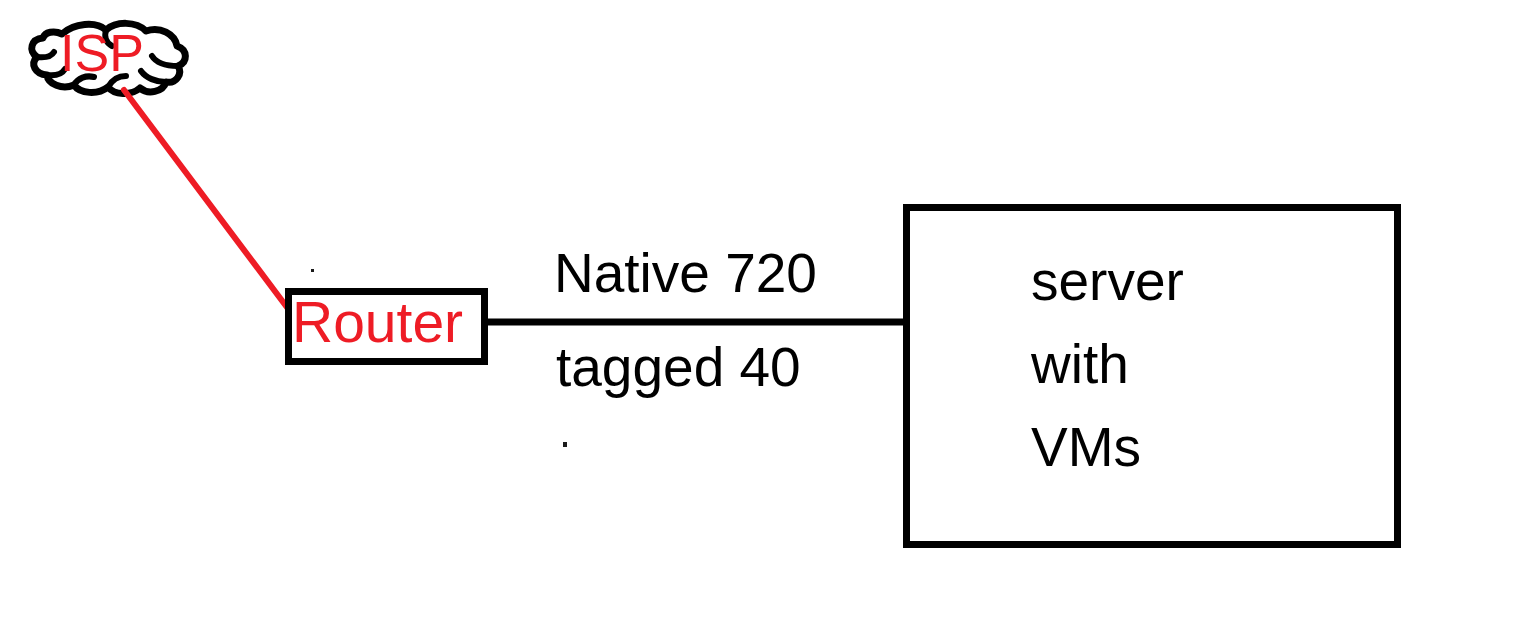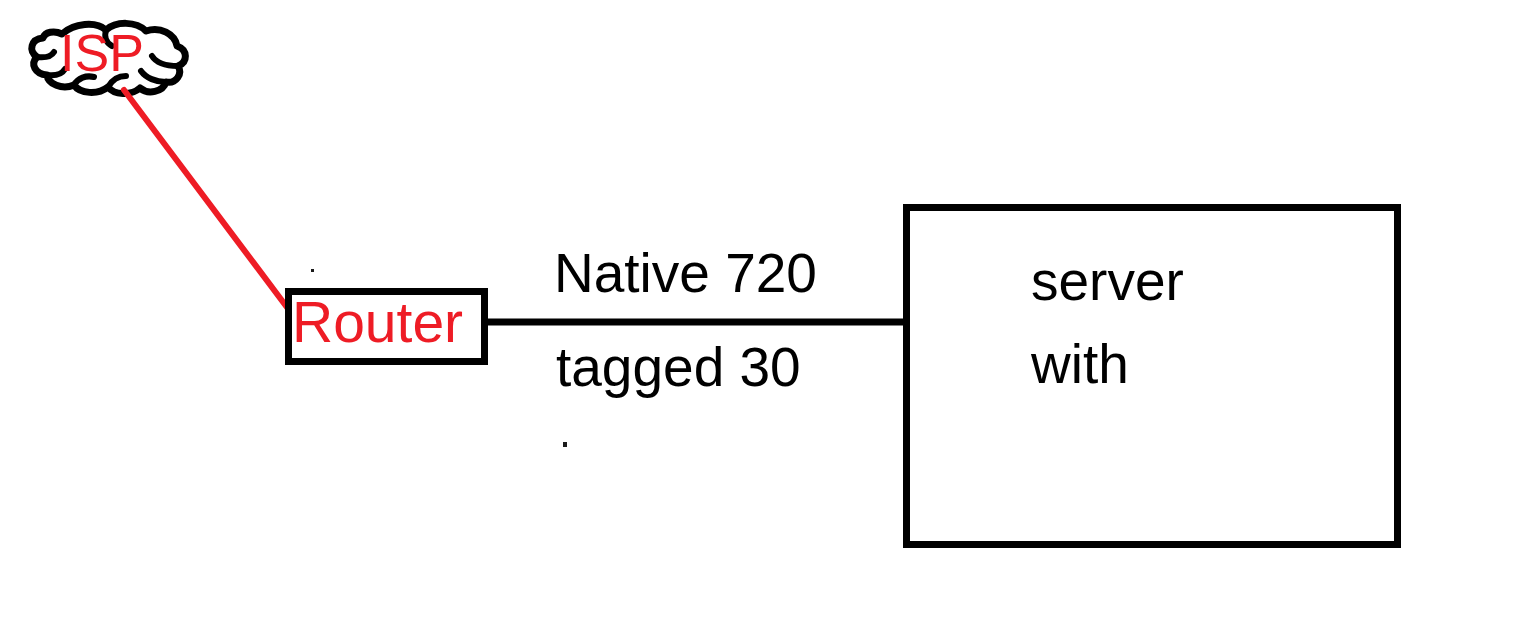--- a/index.html
+++ b/index.html
@@ -120,21 +120,22 @@
 
     <rect x="906.5" y="207.5" width="491" height="337" fill="#ffffff" stroke="#000000" stroke-width="7"></rect>
   </svg>
 
   <div class="node-label" id="isp-label">ISP</div>
 
   <div class="node-label" id="router-label">Router</div>
 
   <div class="node-label" id="link-label-top">Native 720</div>
 
-  <div class="node-label" id="link-label-bottom">tagged 30</div>
+  <div class="node-label" id="link-label-bottom">tagged 40</div>
 
   <div class="server-line" id="server-line-0">server</div>
   <div class="server-line" id="server-line-1">with</div>
+  <div class="server-line" id="server-line-2">VMs</div>
 
   <div class="dot" id="artifact-dot-1"></div>
   <div class="dot" id="artifact-dot-2"></div>
 
 </div>
 
 </body></html>

